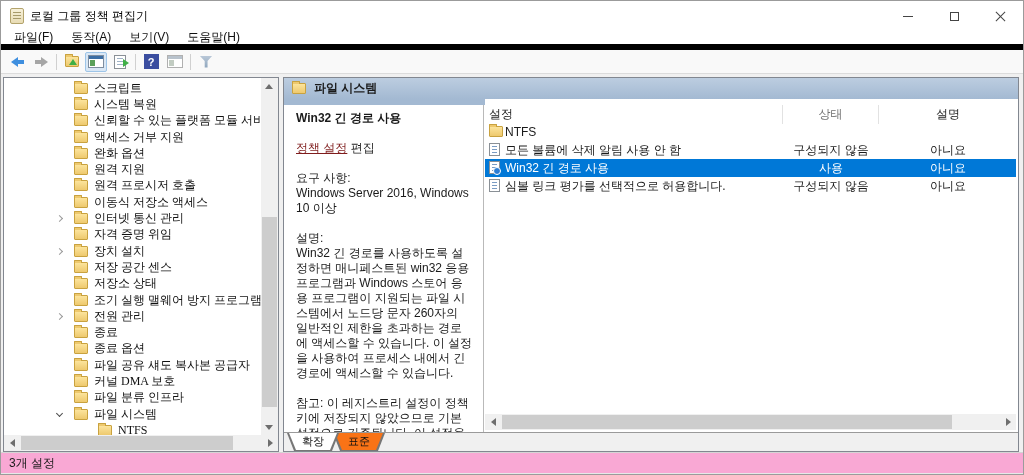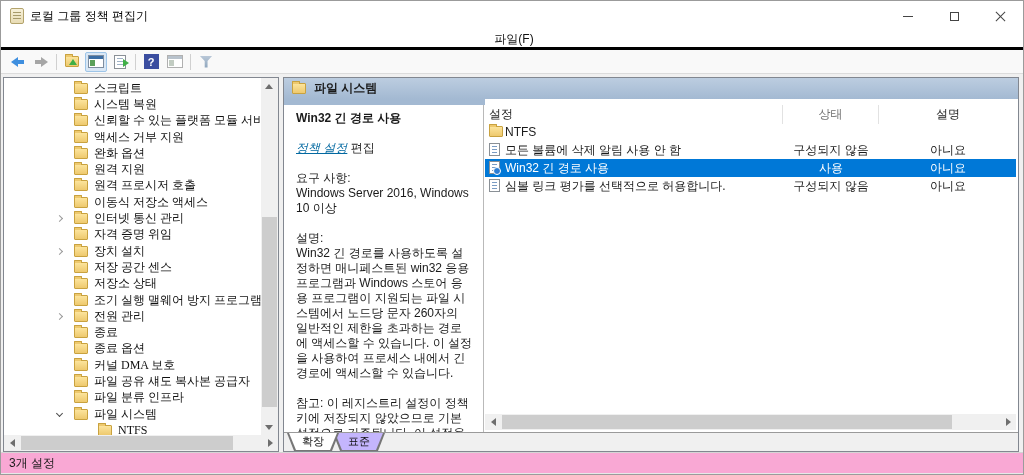--- a/index.html
+++ b/index.html
@@ -16,21 +16,21 @@
   .win-controls { margin-left:auto; display:flex; height:100%; }
   .win-btn { width:46px; height:100%; display:flex; align-items:center; justify-content:center; position:relative; }
   .glyph-min { width:10px; height:1px; background:#444; display:block; }
   .glyph-max { width:9px; height:9px; border:1px solid #444; display:block; }
   .glyph-close { position:relative; width:11px; height:11px; display:block; }
   .glyph-close::before,.glyph-close::after { content:""; position:absolute; left:-1px; top:5px; width:13px; height:1px; background:#444; }
   .glyph-close::before { transform:rotate(45deg); }
   .glyph-close::after { transform:rotate(-45deg); }
 
   
-  .menubar { position:absolute; left:0; top:30px; right:0; height:19px; background:#ffffff; display:flex; align-items:center; padding-left:4px; border-bottom:3px solid #000000;flex-direction:column; }
+  .menubar { position:absolute; left:0; top:30px; right:0; height:19px; background:#ffffff; display:flex; align-items:center; padding-left:4px; border-bottom:6px solid #000000; }
   .menu-item { padding:0 9px; font-size:12px; color:#111; }
 
   
   .toolbar { position:absolute; left:0; top:49px; right:0; height:24px; background:#f9f9f9; border-bottom:1px solid #dcdcdc; display:flex; align-items:center; padding-left:4px; }
   .tb-btn { width:22px; height:20px; display:flex; align-items:center; justify-content:center; margin:0 1px; position:relative; }
   .tb-btn.pressed { background:#d9e7f5; border:1px solid #9ec5e8; border-radius:2px; }
   .tb-sep { width:1px; height:16px; background:#d0d0d0; margin:0 3px; }
   .arrL,.arrR { display:flex; align-items:center; }
   .arrL::before { content:""; border-top:5px solid transparent; border-bottom:5px solid transparent; border-right:7px solid #3f8fdf; }
   .arrL::after  { content:""; width:6px; height:4px; background:#3f8fdf; }
@@ -77,21 +77,21 @@
 
   .right-pane { position:absolute; left:282px; top:3px; width:736px; bottom:0; background:#fff; border:1px solid #828790; overflow:hidden; }
   .band { position:absolute; left:0; top:0; right:0; height:21px; background:linear-gradient(#bccde0,#a3b9d2); display:flex; align-items:center; padding-left:8px; }
   .band .folder { margin-right:8px; }
   .band-title { font-weight:bold; font-size:12px; color:#1a1a1a; }
   .band-ext { position:absolute; left:0; top:21px; width:296px; height:6px; background:#a3b9d2; border-radius:0 0 10px 0; }
 
   .info-pane { position:absolute; left:0; top:27px; width:200px; bottom:19px; background:#fff; border-right:1px solid #b9b9b9; padding:6px 10px 0 12px; overflow:hidden; line-height:15px; }
   .info-title { font-weight:bold; margin-bottom:15px; }
   .info-linkline { margin-bottom:15px; }
-  .link { color:#0369a1; text-decoration:underline;font-style:italic; }
+  .link { color:#7f1d1d; text-decoration:underline; }
   .info-block { margin-bottom:15px; }
 
   .list-pane { position:absolute; left:201px; top:21px; right:0; bottom:19px; background:#fff; }
   .lp-header { position:absolute; left:0; top:6px; right:0; height:19px; }
   .col-name { position:absolute; left:4px; width:292px; top:0; height:19px; line-height:19px; color:#222; }
   .col-state { position:absolute; left:297px; width:97px; top:0; height:19px; line-height:19px; text-align:center; color:#737373; border-left:1px solid #e2e2e2; border-right:1px solid #e2e2e2; }
   .col-comment { position:absolute; left:395px; width:136px; top:0; height:19px; line-height:19px; text-align:center; color:#222; }
   .lp-row { position:absolute; left:0; right:2px; height:18px; display:flex; align-items:center; }
   .lp-row .cell-name { position:absolute; left:20px; width:272px; white-space:nowrap; overflow:hidden; }
   .lp-row .cell-icon { position:absolute; left:4px; top:2px; }
@@ -100,21 +100,21 @@
   .lp-row.selected { background:#0078d7; color:#fff; }
   .p-doc { width:11px; height:13px; background:#fff; border:1px solid #8a9096; position:relative; }
   .p-doc::before { content:""; position:absolute; left:2px; top:2px; width:5px; height:8px;
      background:repeating-linear-gradient(#7a9cc4 0 1px, transparent 1px 3px); }
   .p-doc.enabled::after { content:""; position:absolute; right:-2px; bottom:-2px; width:6px; height:6px; background:#2b7cd3; border-radius:50%; border:1px solid #fff; }
   .list-hscroll { position:absolute; left:0; right:2px; bottom:2px; height:16px; background:#f0f0f0; }
 
   .tab-row { position:absolute; left:0; right:0; bottom:0; height:19px; background:#f0f0f0; border-top:1px solid #9a9a9a; display:flex; padding-left:3px; }
   .tab { position:relative; height:18px; margin-right:-6px; }
   .tab-outer { height:100%; clip-path:polygon(0 0,100% 0,calc(100% - 7px) 100%,7px 100%); background:#767676; padding:0 1px 1px 1px; }
-  .tab-inner { height:17px; clip-path:polygon(1px 0,calc(100% - 1px) 0,calc(100% - 8px) 100%,8px 100%); background:#c4b5fd; display:flex; align-items:center; justify-content:center; padding:0 14px; font-size:11px; color:#111; }
+  .tab-inner { height:17px; clip-path:polygon(1px 0,calc(100% - 1px) 0,calc(100% - 8px) 100%,8px 100%); background:#f97316; display:flex; align-items:center; justify-content:center; padding:0 14px; font-size:11px; color:#111; }
   .tab.active { z-index:2; }
   .tab.active .tab-inner { background:#ffffff; }
 
   .statusbar { position:absolute; left:0; bottom:0; right:0; height:22px; background:#f9a8d4; border-top:1px solid #d5d5d5; display:flex; align-items:center; padding-left:8px; box-shadow:0 -1px 0 #e8e8e8 inset; }
 </style>
 </head>
 <body>
 
 <div class="window">
 
@@ -262,26 +262,26 @@
             <span class="t-label">종료</span>
           </div>
         <div class="t-item">
             <span class="t-chev"></span>
             <span class="folder"></span>
             <span class="t-label">종료 옵션</span>
           </div>
         <div class="t-item">
             <span class="t-chev"></span>
             <span class="folder"></span>
+            <span class="t-label">파일 공유 섀도 복사본 공급자</span>
+          </div>
+        <div class="t-item">
+            <span class="t-chev"></span>
+            <span class="folder"></span>
             <span class="t-label">커널 DMA 보호</span>
-          </div>
-        <div class="t-item">
-            <span class="t-chev"></span>
-            <span class="folder"></span>
-            <span class="t-label">파일 공유 섀도 복사본 공급자</span>
           </div>
         <div class="t-item">
             <span class="t-chev"></span>
             <span class="folder"></span>
             <span class="t-label">파일 분류 인프라</span>
           </div>
         <div class="t-item">
             <span class="t-chev">
               <span class="chev down"></span>
             </span>

